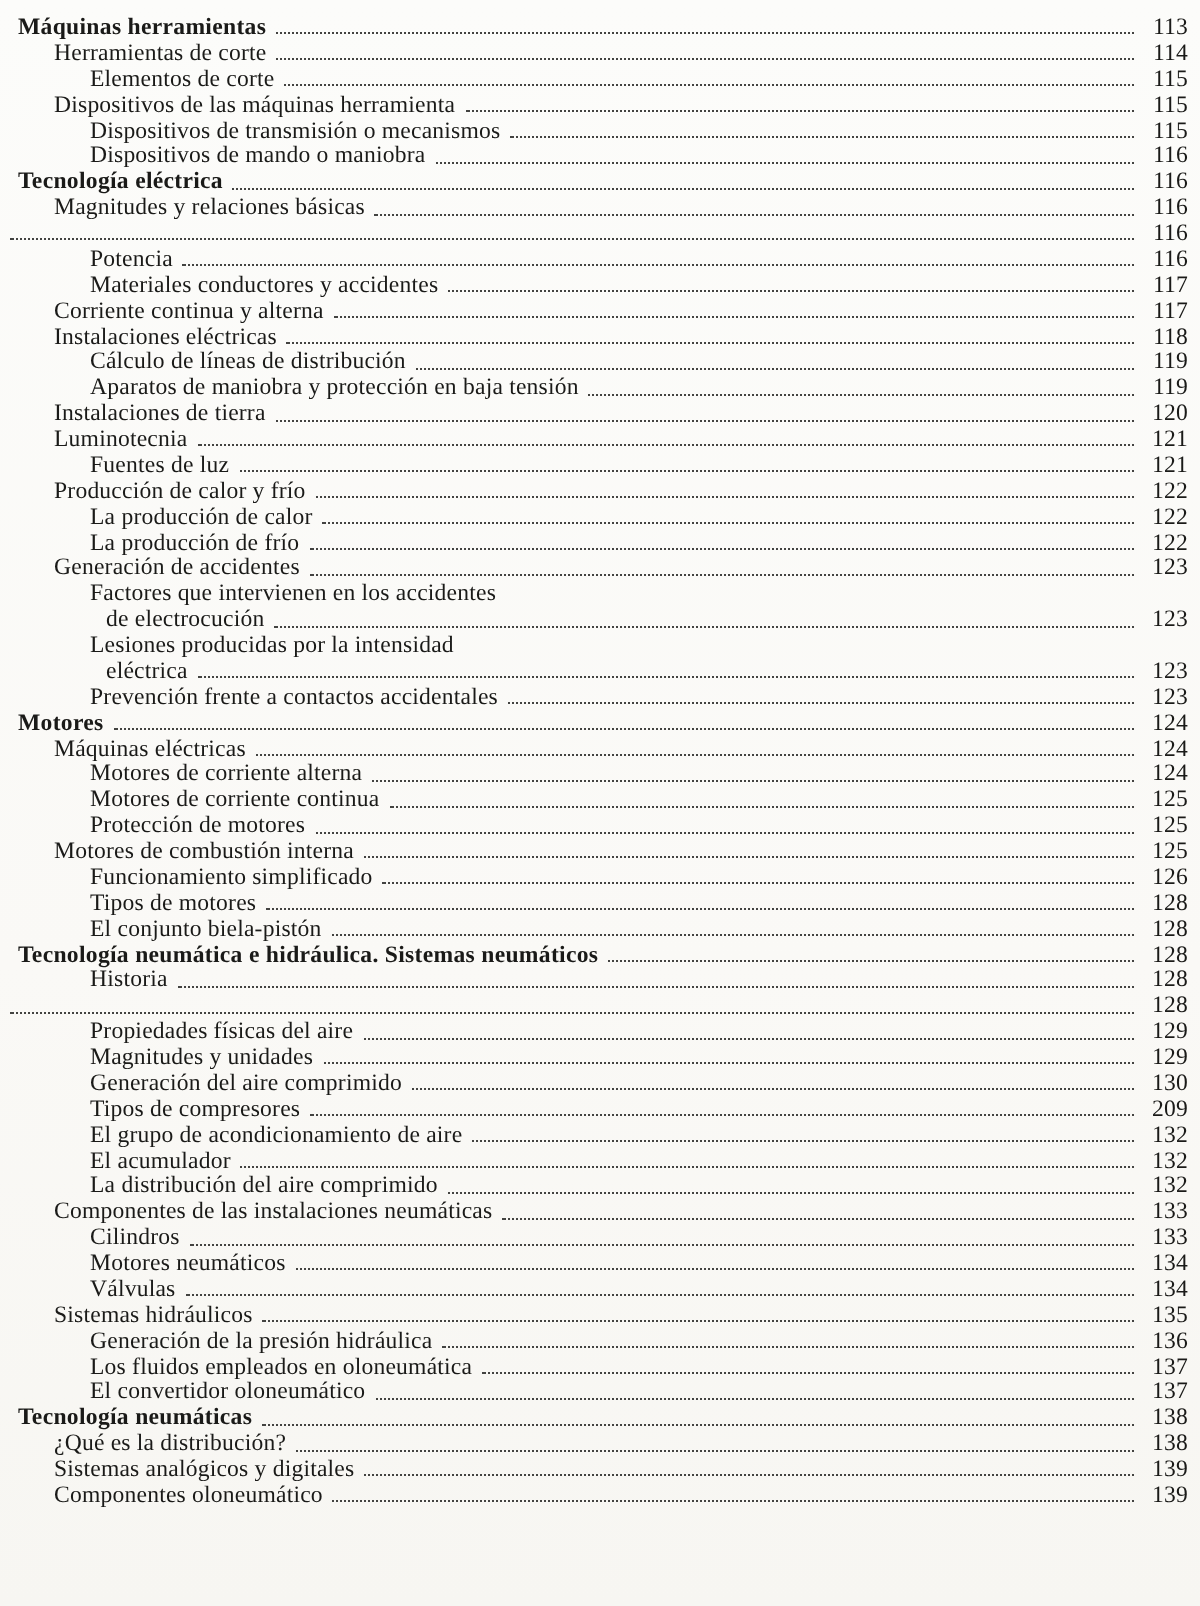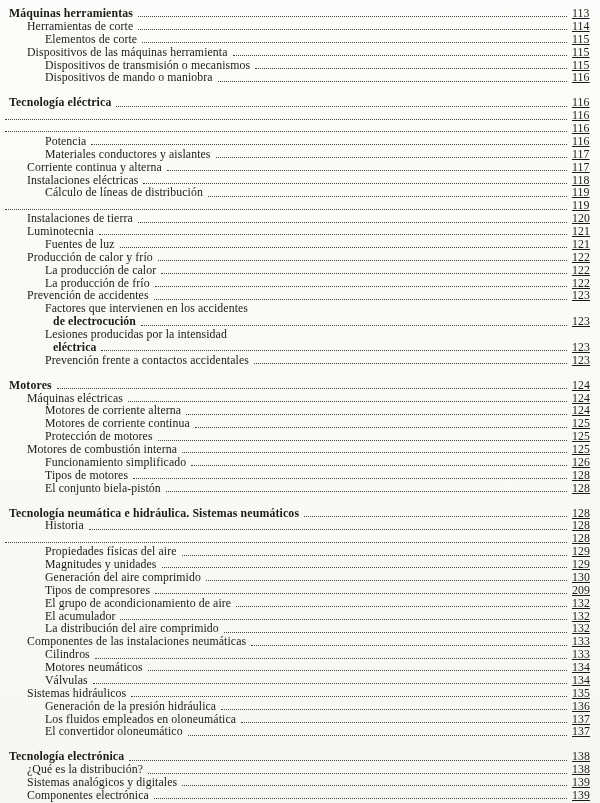--- a/index.html
+++ b/index.html
@@ -9,49 +9,48 @@
     font-family:"Liberation Serif","DejaVu Serif",serif;
     color:#1a1a18;
     overflow:hidden;
   }
   .page-scan{
     box-sizing:border-box;
     width:600px;height:803px;
     padding:7px 6px 0 0;
     background:linear-gradient(180deg,#fcfcfa 0%,#faf9f6 60%,#f7f6f2 100%);
   }
-  .toc-section + .toc-section{margin-top:12px;}
+  .toc-section + .toc-section{}
   .row{
     display:flex;
     align-items:baseline;
     height:12.88px;
     line-height:12.5px;
     font-size:11.8px;
     letter-spacing:0.1px;
   }
   .row.bold .label{font-weight:bold;letter-spacing:0.15px;}
   .label{white-space:nowrap;flex:none;}
   .ind0{margin-left:9px;}
   .ind1{margin-left:27px;}
   .ind2{margin-left:45px;}
-  .ind3{margin-left:53px;font-weight:bold;}
+  .ind3{margin-left:53px;}
   .dots{
     flex:1 1 auto;
     align-self:flex-end;
     height:0;
     margin:0 5px 2.5px 5px;
     border-bottom:1.6px dotted #434341;
     min-width:8px;
   }
   .page{
     flex:none;
     min-width:22px;
-    text-align:left;
+    text-align:right;
     white-space:nowrap;
-    text-decoration:underline;
   }
 </style>
 </head>
 <body>
 
 <div class="page-scan">
   <div id="toc-root">
       <div class="toc-section">
         <div class="row bold">
           <span class="label ind0">Máquinas herramientas</span>
@@ -84,53 +83,55 @@
           <span class="page">116</span>
         </div>
       </div>
       <div class="toc-section">
         <div class="row bold">
           <span class="label ind0">Tecnología eléctrica</span>
           <span class="dots"></span>
           <span class="page">116</span>
         </div>
         <div class="row">
+          <span class="label ind1">Magnitudes y relaciones básicas</span>
           <span class="dots"></span>
           <span class="page">116</span>
         </div>
         <div class="row">
           <span class="dots"></span>
           <span class="page">116</span>
         </div>
         <div class="row">
           <span class="label ind2">Potencia</span>
           <span class="dots"></span>
           <span class="page">116</span>
         </div>
         <div class="row">
-          <span class="label ind2">Materiales conductores y aislantes</span>
+          <span class="label ind2">Materiales conductores y accidentes</span>
           <span class="dots"></span>
           <span class="page">117</span>
         </div>
         <div class="row">
           <span class="label ind1">Corriente continua y alterna</span>
           <span class="dots"></span>
           <span class="page">117</span>
         </div>
         <div class="row">
           <span class="label ind1">Instalaciones eléctricas</span>
           <span class="dots"></span>
           <span class="page">118</span>
         </div>
         <div class="row">
           <span class="label ind2">Cálculo de líneas de distribución</span>
           <span class="dots"></span>
           <span class="page">119</span>
         </div>
         <div class="row">
+          <span class="label ind2">Aparatos de maniobra y protección en baja tensión</span>
           <span class="dots"></span>
           <span class="page">119</span>
         </div>
         <div class="row">
           <span class="label ind1">Instalaciones de tierra</span>
           <span class="dots"></span>
           <span class="page">120</span>
         </div>
         <div class="row">
           <span class="label ind1">Luminotecnia</span>
@@ -151,21 +152,21 @@
           <span class="label ind2">La producción de calor</span>
           <span class="dots"></span>
           <span class="page">122</span>
         </div>
         <div class="row">
           <span class="label ind2">La producción de frío</span>
           <span class="dots"></span>
           <span class="page">122</span>
         </div>
         <div class="row">
-          <span class="label ind1">Prevención de accidentes</span>
+          <span class="label ind1">Generación de accidentes</span>
           <span class="dots"></span>
           <span class="page">123</span>
         </div>
         <div class="row">
           <span class="label ind2">Factores que intervienen en los accidentes</span>
         </div>
         <div class="row">
           <span class="label ind3">de electrocución</span>
           <span class="dots"></span>
           <span class="page">123</span>
@@ -317,34 +318,34 @@
           <span class="page">137</span>
         </div>
         <div class="row">
           <span class="label ind2">El convertidor oloneumático</span>
           <span class="dots"></span>
           <span class="page">137</span>
         </div>
       </div>
       <div class="toc-section">
         <div class="row bold">
-          <span class="label ind0">Tecnología electrónica</span>
+          <span class="label ind0">Tecnología neumáticas</span>
           <span class="dots"></span>
           <span class="page">138</span>
         </div>
         <div class="row">
           <span class="label ind1">¿Qué es la distribución?</span>
           <span class="dots"></span>
           <span class="page">138</span>
         </div>
         <div class="row">
           <span class="label ind1">Sistemas analógicos y digitales</span>
           <span class="dots"></span>
           <span class="page">139</span>
         </div>
         <div class="row">
-          <span class="label ind1">Componentes electrónica</span>
+          <span class="label ind1">Componentes oloneumático</span>
           <span class="dots"></span>
           <span class="page">139</span>
         </div>
       </div>
     </div>
 </div>
 
 </body></html>

